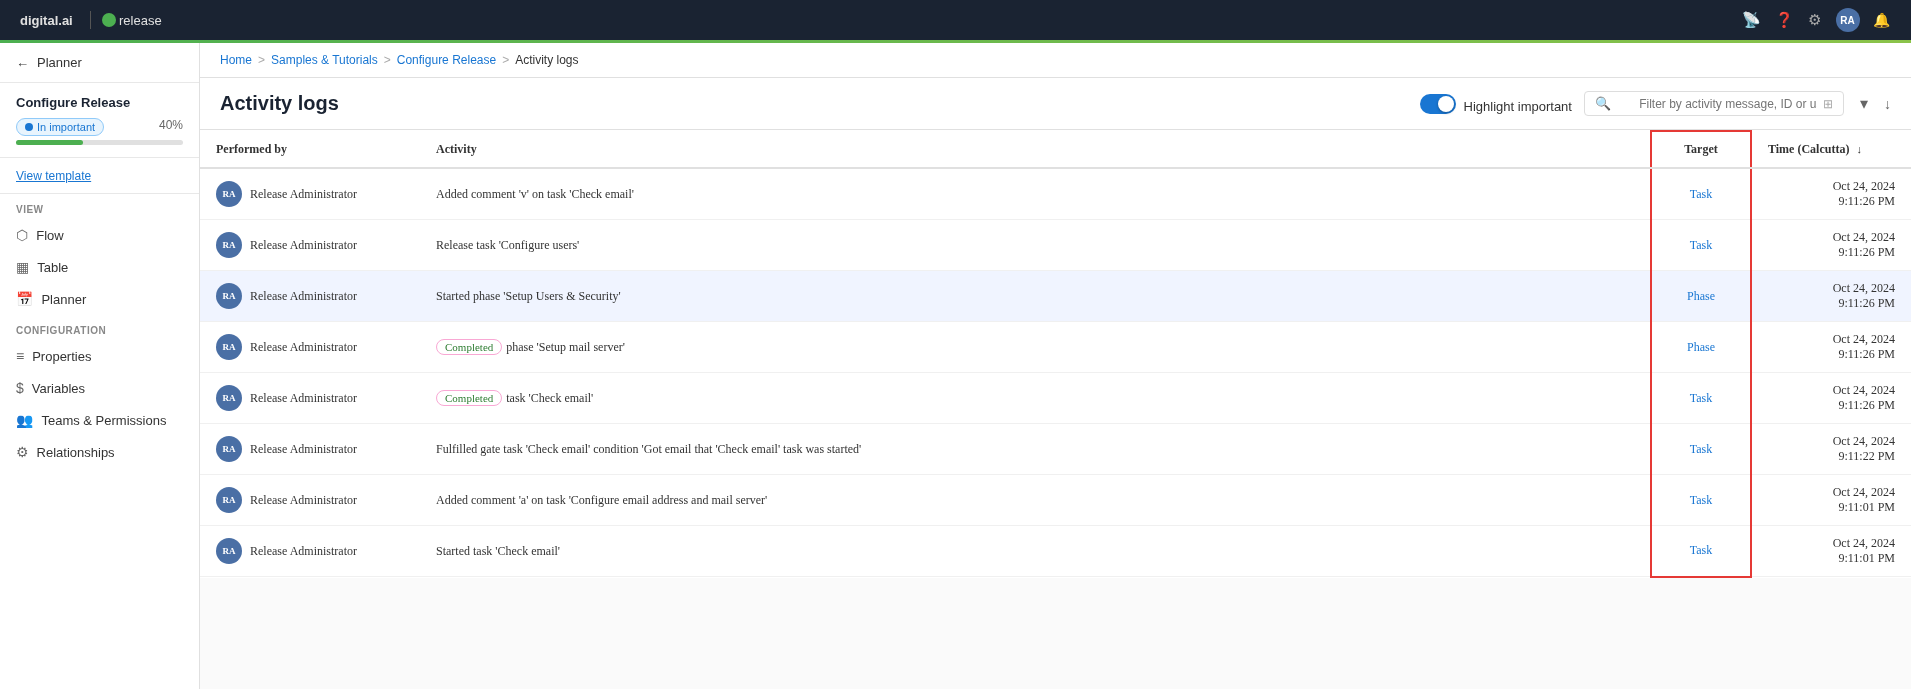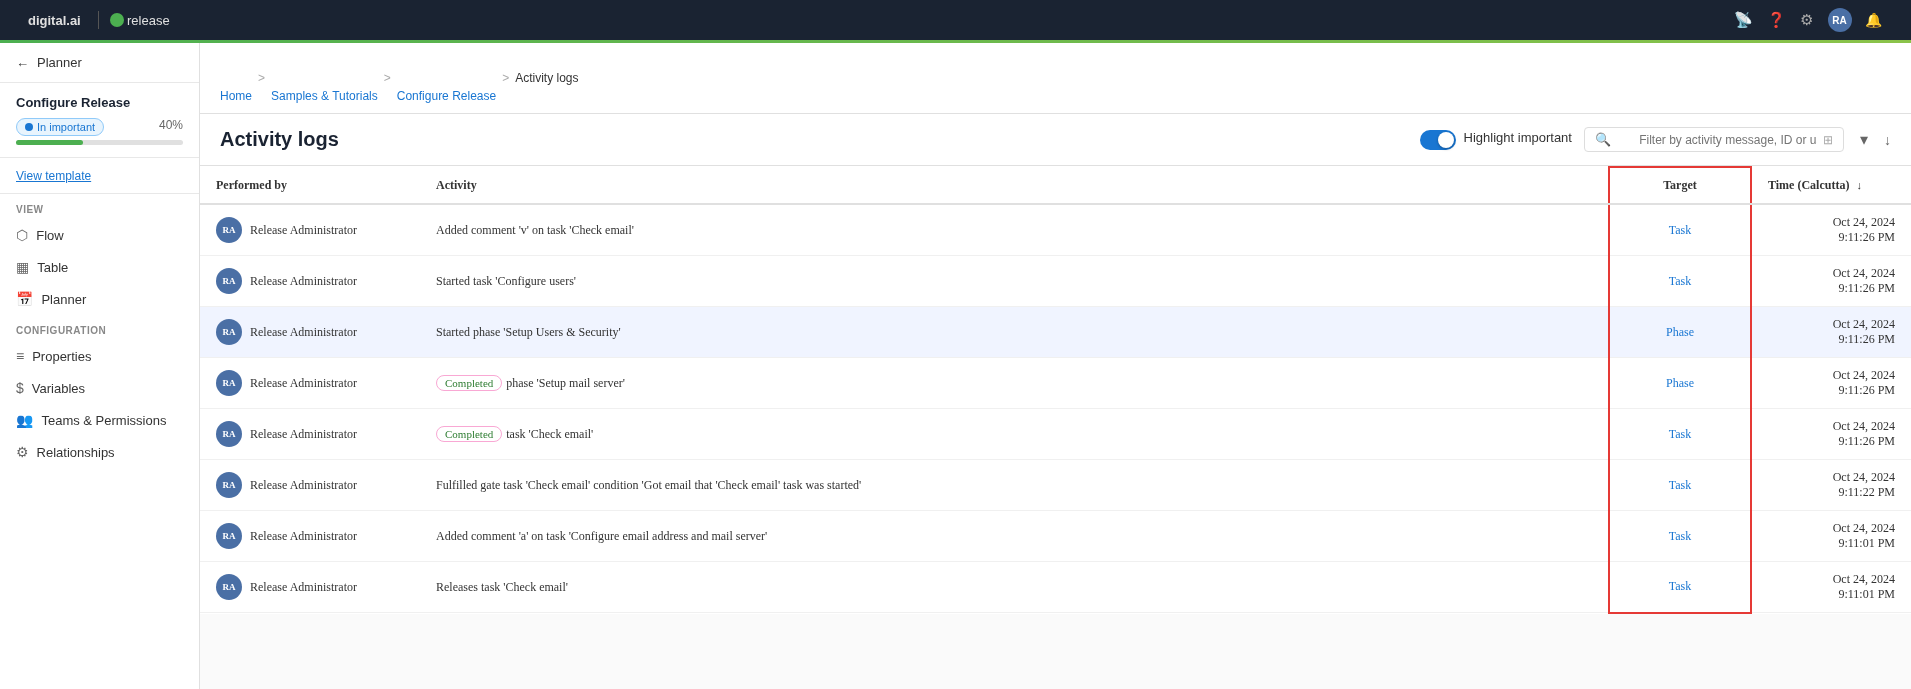--- a/index.html
+++ b/index.html
@@ -4,21 +4,21 @@
   <style>
     * { box-sizing: border-box; margin: 0; padding: 0; }
     body { font-family: -apple-system, BlinkMacSystemFont, 'Segoe UI', Arial, sans-serif; font-size: 13px; background: #f5f5f5; color: #333; height: 689px; overflow: hidden; display: flex; flex-direction: column; }
 
     
     .navbar {
       background: #1a2332;
       height: 40px;
       display: flex;
       align-items: center;
-      padding: 0 28px;
+      padding: 0 20px;
       justify-content: space-between;
       flex-shrink: 0;
     }
     .navbar-left { display: flex; align-items: center; gap: 8px; }
     .navbar-brand { color: white; font-size: 13px; font-weight: 600; display: flex; align-items: center; gap: 6px; }
     .navbar-right { display: flex; align-items: center; gap: 14px; }
     .navbar-icon { color: #aaa; font-size: 15px; cursor: pointer; }
     .avatar-circle { width: 24px; height: 24px; border-radius: 50%; background: #4a6fa5; color: white; font-size: 10px; font-weight: 700; display: flex; align-items: center; justify-content: center; }
 
     
@@ -75,36 +75,36 @@
 
     
     .breadcrumb {
       padding: 10px 20px;
       background: #fff;
       border-bottom: 1px solid #e0e0e0;
       display: flex; align-items: center; gap: 6px;
       font-size: 12px; color: #666;
       flex-shrink: 0;
     }
-    .breadcrumb a { color: #1976d2; text-decoration: none; cursor: pointer; margin-top: 36px; }
+    .breadcrumb a { color: #1976d2; text-decoration: none; cursor: pointer; }
     .breadcrumb-sep { color: #aaa; }
     .breadcrumb-current { color: #333; }
 
     
     .page-header {
       padding: 12px 20px;
       background: #fff;
       border-bottom: 1px solid #e0e0e0;
       display: flex; align-items: center; justify-content: space-between;
       flex-shrink: 0;
     }
     .page-title { font-size: 20px; font-weight: 700; color: #1a2332; }
 
     .header-controls { display: flex; align-items: center; gap: 12px; }
-    .highlight-toggle-group { display: flex; align-items: flex-start; gap: 8px; }
+    .highlight-toggle-group { display: flex; align-items: flex-end; gap: 8px; }
     .highlight-label { font-size: 13px; color: #333; }
     .toggle-switch {
       width: 36px; height: 20px; background: #1976d2; border-radius: 10px;
       position: relative; cursor: pointer;
     }
     .toggle-knob {
       width: 16px; height: 16px; background: white; border-radius: 50%;
       position: absolute; top: 2px; right: 2px;
       box-shadow: 0 1px 3px rgba(0,0,0,0.3);
     }
@@ -284,21 +284,21 @@
     <div class="activity-table">
       <table>
         <thead>
           <tr>
             <th style="width:220px;">
               <span>Performed by</span>
             </th>
             <th>
               <span>Activity</span>
             </th>
-            <th class="target-col-highlight" style="width:142px;text-align:center;">
+            <th class="target-col-highlight" style="width:100px;text-align:center;">
               <span>Target</span>
             </th>
             <th style="width:160px;text-align:left;">
               <span>Time (Calcutta)</span>
               <span class="sort-arrow">↓</span>
             </th>
           </tr>
         </thead>
         <tbody id="table-body">
         <tr>
@@ -315,21 +315,21 @@
                 <div>9:11:26 PM</div>
               </td>
             </tr>
             <tr>
               <td>
       <div class="performed-by-cell">
         <div class="ra-avatar">RA</div>
         <span>Release Administrator</span>
       </div>
               </td>
-              <td>Started task 'Configure users'</td>
+              <td>Release task 'Configure users'</td>
               <td class="target-cell target-col-highlight" style="text-align: center;"><span style="cursor:pointer;color:#1976d2;">Task</span></td>
               <td class="time-cell" style="text-align: right;">
                 <div>Oct 24, 2024</div>
                 <div>9:11:26 PM</div>
               </td>
             </tr>
             <tr class="highlighted">
               <td>
       <div class="performed-by-cell">
         <div class="ra-avatar">RA</div>
@@ -399,21 +399,21 @@
                 <div>9:11:01 PM</div>
               </td>
             </tr>
             <tr>
               <td>
       <div class="performed-by-cell">
         <div class="ra-avatar">RA</div>
         <span>Release Administrator</span>
       </div>
               </td>
-              <td>Releases task 'Check email'</td>
+              <td>Started task 'Check email'</td>
               <td class="target-cell target-col-highlight" style="text-align: center; border-bottom: 2px solid rgb(229, 57, 53);"><span style="cursor:pointer;color:#1976d2;">Task</span></td>
               <td class="time-cell" style="text-align: right;">
                 <div>Oct 24, 2024</div>
                 <div>9:11:01 PM</div>
               </td>
             </tr>
           </tbody>
       </table>
     </div>
   </div>

